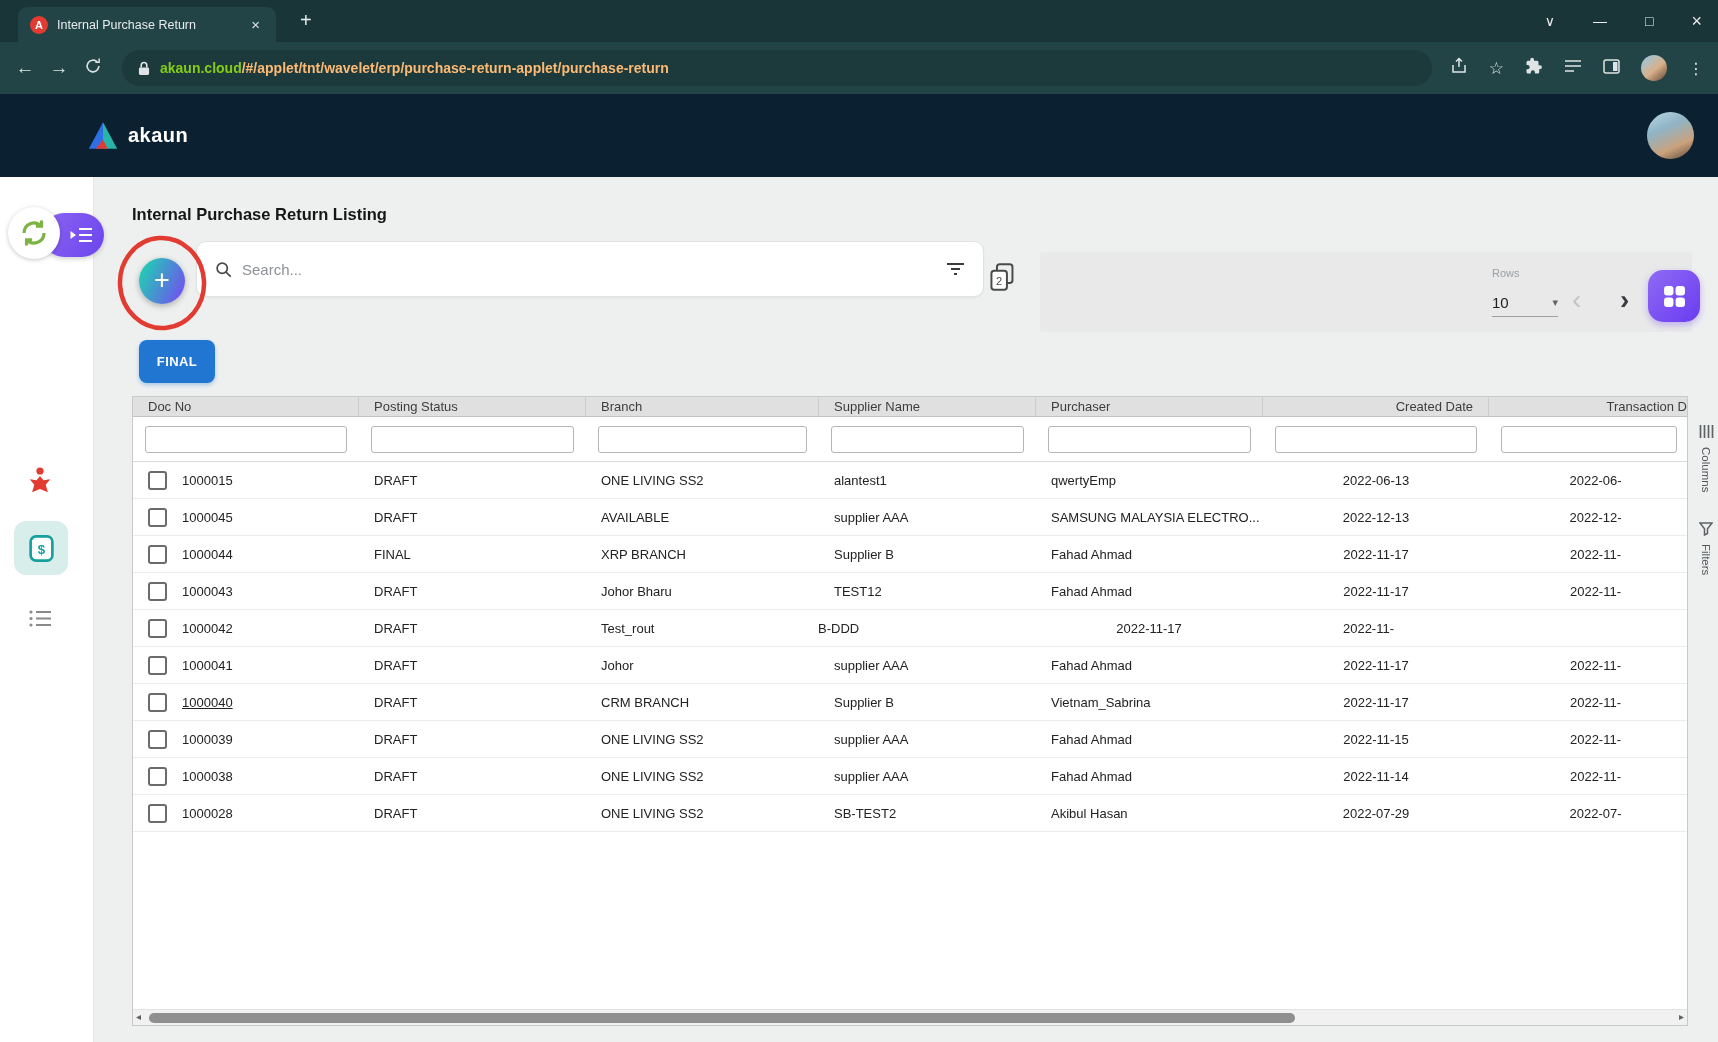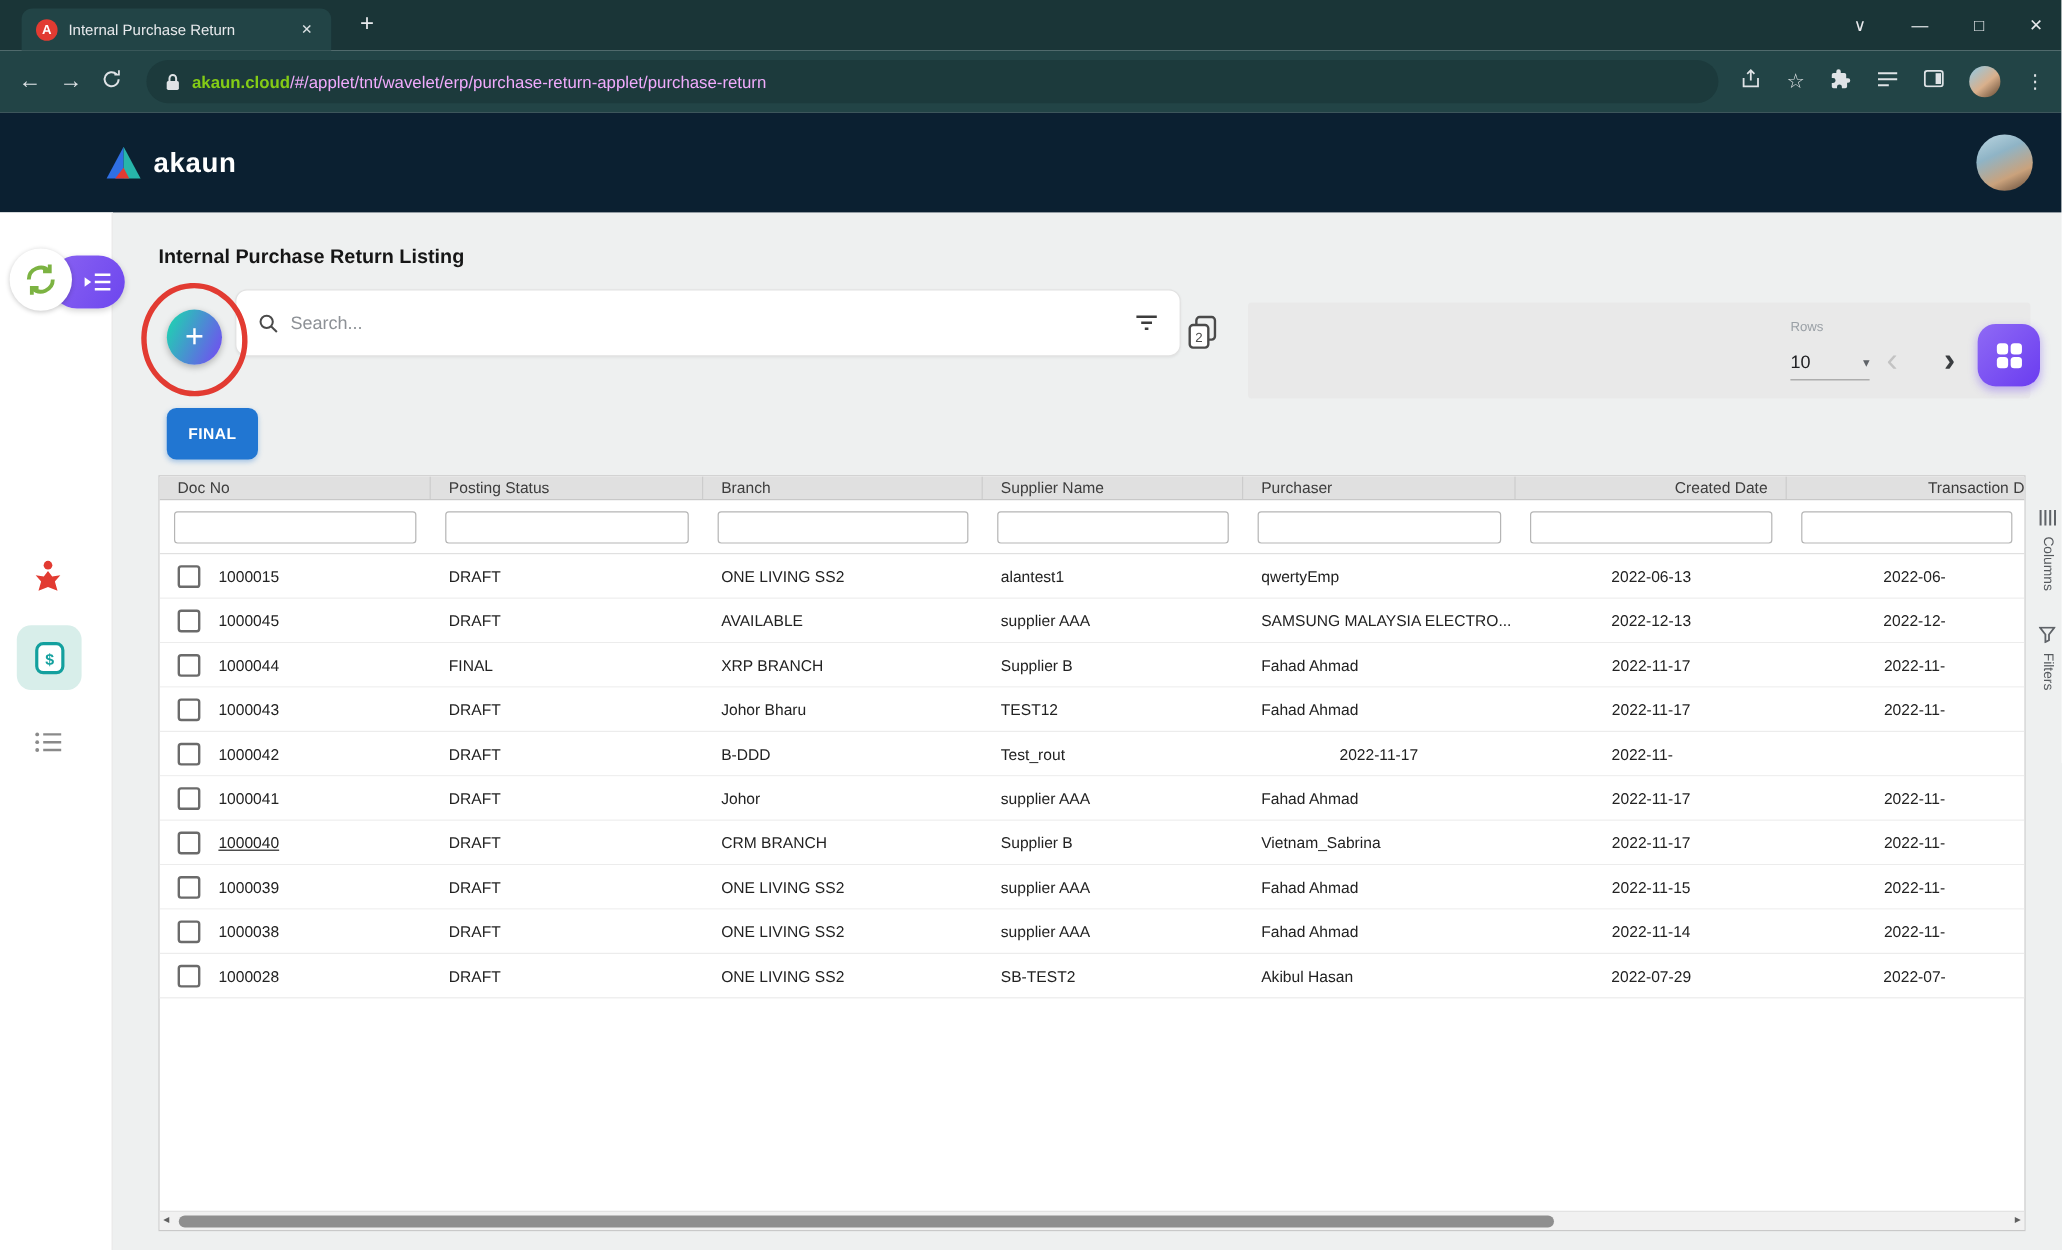--- a/index.html
+++ b/index.html
@@ -21,33 +21,33 @@
   .wincontrols span { cursor:pointer; }
 
   .toolbar { position:absolute; top:42px; left:0; width:100%; height:52px; background:#224446;
              display:flex; align-items:center; color:#dfe3e6; }
   .navbtn { width:34px; text-align:center; font-size:19px; cursor:pointer; flex:none; }
   .reload-svg { margin:0 6px 0 8px; cursor:pointer; flex:none; }
   .addressbar { display:flex; align-items:center; gap:10px; margin-left:14px; flex:1; height:36px;
                 background:#1c3a3c; border-radius:18px; padding:0 16px; cursor:text; }
   .url { font-size:14px; white-space:nowrap; overflow:hidden; }
   .url .domain { color:#84cc16; font-weight:bold; }
-  .url .path { color:#f0abfc; font-weight:normal; }
+  .url .path { color:#fdba74; font-weight:bold; }
   .tb-icons { display:flex; align-items:center; gap:21px; margin:0 14px 0 18px; }
   .tb-icons > * { cursor:pointer; }
   .tb-star { font-size:17px; color:#dfe3e6; }
   .tb-kebab { font-size:16px; color:#dfe3e6; letter-spacing:0; }
   .tb-avatar { width:26px; height:26px; border-radius:50%;
                background:linear-gradient(140deg,#9ec5d6 10%,#d9b08c 55%,#5f452f 100%); }
 
   
   .appheader { position:absolute; top:94px; left:0; width:100%; height:83px; background:#0b2031;
                display:flex; align-items:center; }
   .brandwrap { display:flex; align-items:center; gap:8px; margin-left:86px; }
-  .brand { color:#ffffff; font-size:23px; font-weight:bold; letter-spacing:.5px; }
+  .brand { color:#ffffff; font-size:20px; font-weight:bold; letter-spacing:.5px; }
   .appavatar { position:absolute; right:24px; top:18px; width:47px; height:47px; border-radius:50%;
                background:linear-gradient(155deg,#bcd7e2 0%,#8fb4c6 35%,#caa27c 70%,#5a4434 100%); cursor:pointer; }
 
   
   .sidebar { position:absolute; top:177px; left:0; width:94px; bottom:0; background:#ffffff;
              border-right:1px solid #e7e7e7; }
   .side-icon { position:absolute; cursor:pointer; }
   .teal-tile { left:14px; top:344px; width:54px; height:54px; border-radius:12px; background:#d8eeea;
                display:flex; align-items:center; justify-content:center; }
   .nav-pill { position:absolute; left:42px; top:213px; width:62px; height:44px; border-radius:22px;
@@ -431,25 +431,25 @@
         </div>
       </div>
       <div class="trow">
         <div class="td" style="width: 226px;">
           <span class="cb"></span>
           <span>1000042</span>
         </div>
         <div class="td" style="width: 227px;">
           <span>DRAFT</span>
         </div>
+        <div class="td" style="width: 217px;">
+          <span>Test_rout</span>
+        </div>
         <div class="td" style="width: 233px;">
           <span>B-DDD</span>
-        </div>
-        <div class="td" style="width: 217px;">
-          <span>Test_rout</span>
         </div>
         <div class="td right" style="width: 226px;">
           <span>2022-11-17</span>
         </div>
         <div class="td right" style="width: 200px;">
           <span>2022-11-</span>
         </div>
       </div>
       <div class="trow">
         <div class="td" style="width: 226px;">

